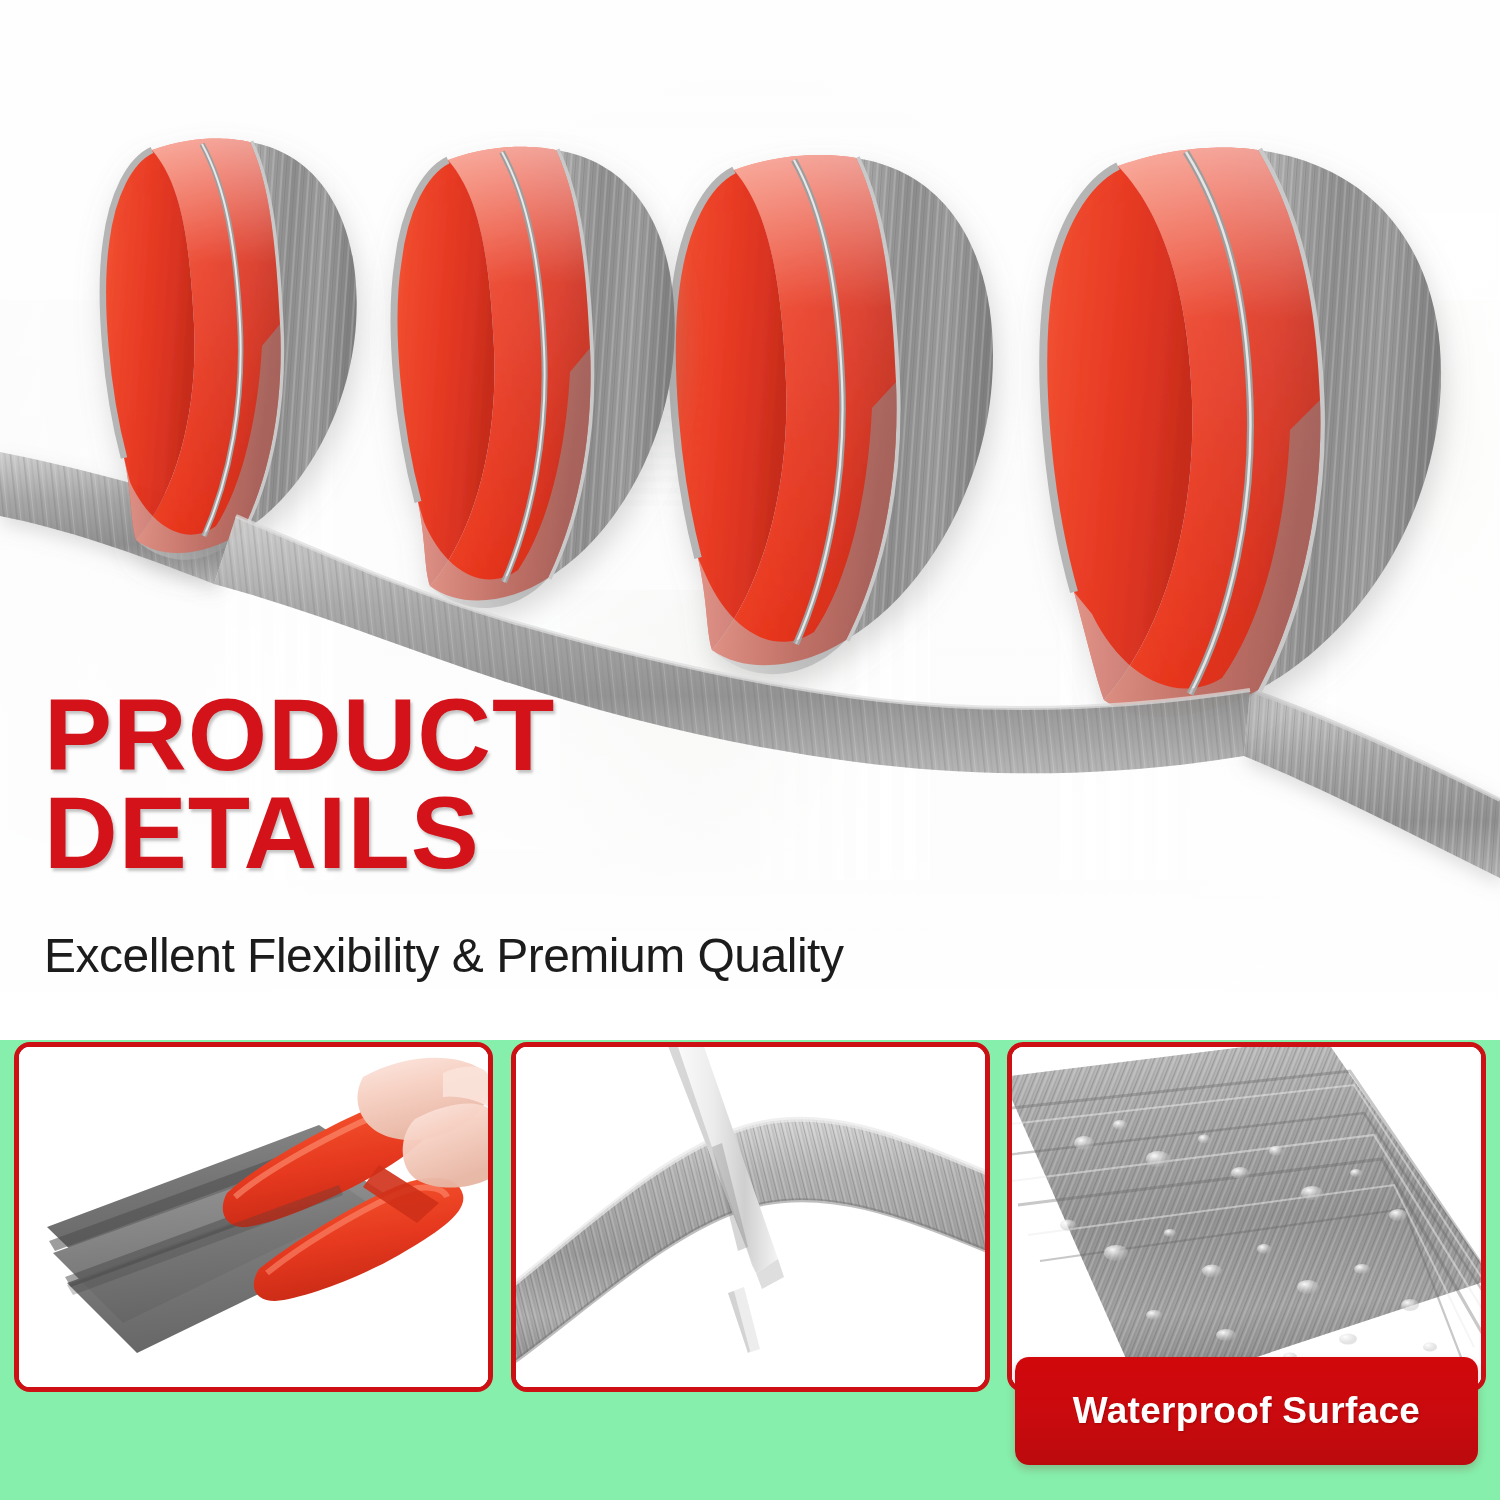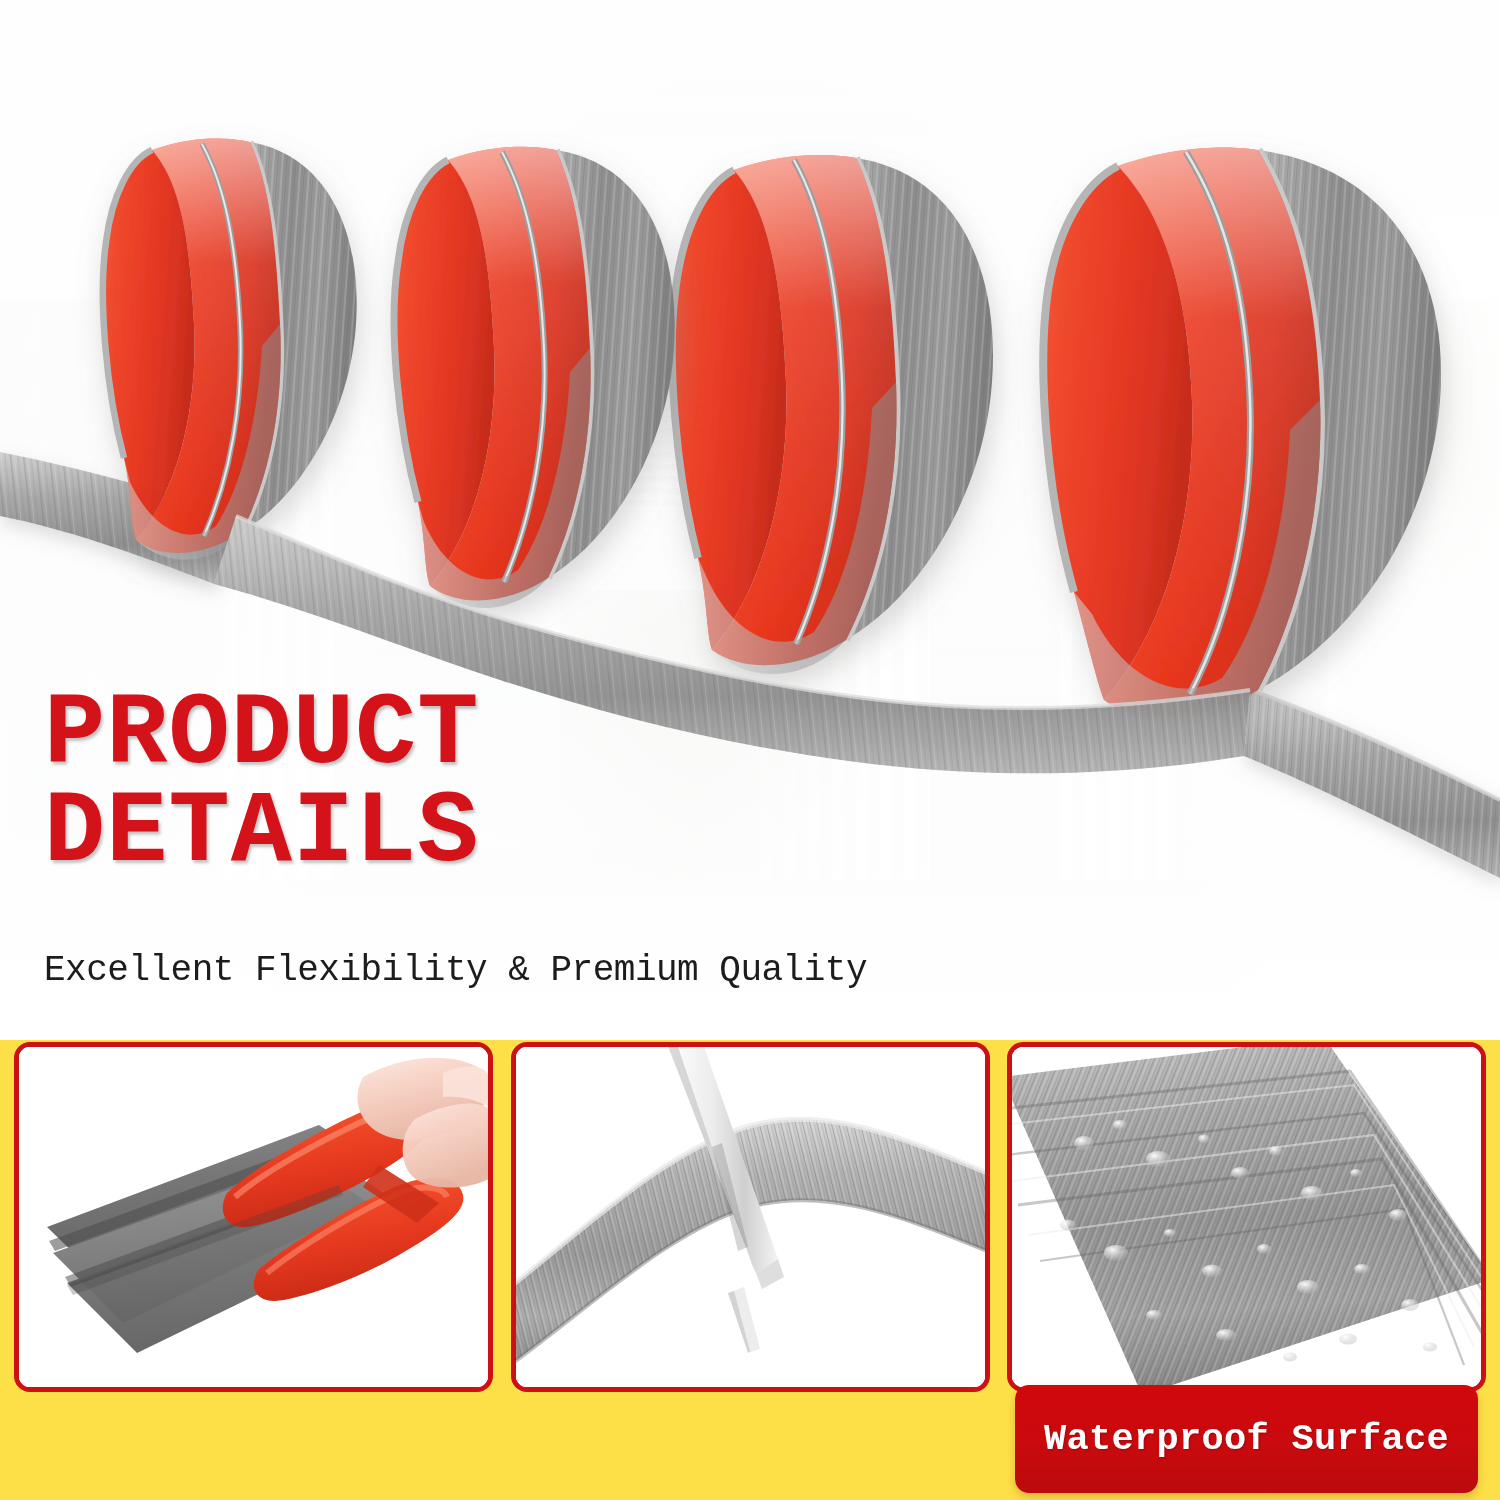--- a/index.html
+++ b/index.html
@@ -4,21 +4,21 @@
 <style>
   * { margin:0; padding:0; box-sizing:border-box; }
   html,body { width:1500px; height:1500px; overflow:hidden; }
   body {
     font-family: "Liberation Sans", sans-serif;
     background:#ffffff;
     position:relative;
   }
 
   
-  #canvas { position:absolute; inset:0; width:1500px; height:1500px; overflow:hidden; background:#fde047;font-family:Liberation Mono, monospace; }
+  #canvas { position:absolute; inset:0; width:1500px; height:1500px; overflow:hidden; background:#86efac; }
 
   
   .bg-scene { position:absolute; left:0; top:0; width:1500px; height:1040px; overflow:hidden; }
   .bg-base {
     position:absolute; inset:0;
     background:
       linear-gradient(180deg,#f4f4f4 0%,#fafafa 22%,#f2f2f2 55%,#ededed 78%,#f6f6f6 100%);
   }
   
   .bg-window-r {
@@ -101,22 +101,22 @@
   .headline {
     position:absolute; left:44px; top:686px; width:840px;
   }
   .headline .l1, .headline .l2 {
     font-size:102px; font-weight:700; line-height:98px;
     color:#d4121a; letter-spacing:1px;
     text-shadow:2px 3px 3px rgba(60,60,60,.30);
     white-space:nowrap;
   }
   .subhead {
-    position:absolute; left:44px; top:950px;
-    font-size:36px; font-weight:400; color:#1c1c1c;
+    position:absolute; left:44px; top:928px;
+    font-size:48px; font-weight:400; color:#1c1c1c;
     letter-spacing:-.5px; white-space:nowrap;
   }
 
   
   .features {
     position:absolute; left:0; top:1036px; width:1500px; height:464px;
   }
   .feature {
     position:absolute; top:0; width:479px; height:464px;
   }
@@ -139,21 +139,21 @@
     display:flex; align-items:center; justify-content:center;
     box-shadow:0 4px 8px rgba(120,20,20,.22);
   }
   .caption span {
     color:#ffffff; font-size:37px; font-weight:700; letter-spacing:.3px;
     text-shadow:1px 1px 2px rgba(90,0,0,.35);
     white-space:nowrap;
   }
   .feature.f1 .caption { left:30px; width:441px; }
   .feature.f2 .caption { left:8px;  width:455px; }
-  .feature.f3 .caption { left:8px;  width:463px;margin-top:28px; }
+  .feature.f3 .caption { left:8px;  width:463px; }
 </style>
 </head>
 <body>
 
 <div id="canvas">
 
   <div class="bg-scene">
     <div class="bg-base"></div>
     <div class="bg-cabinet"></div>
     <div class="bg-glassware"></div>

